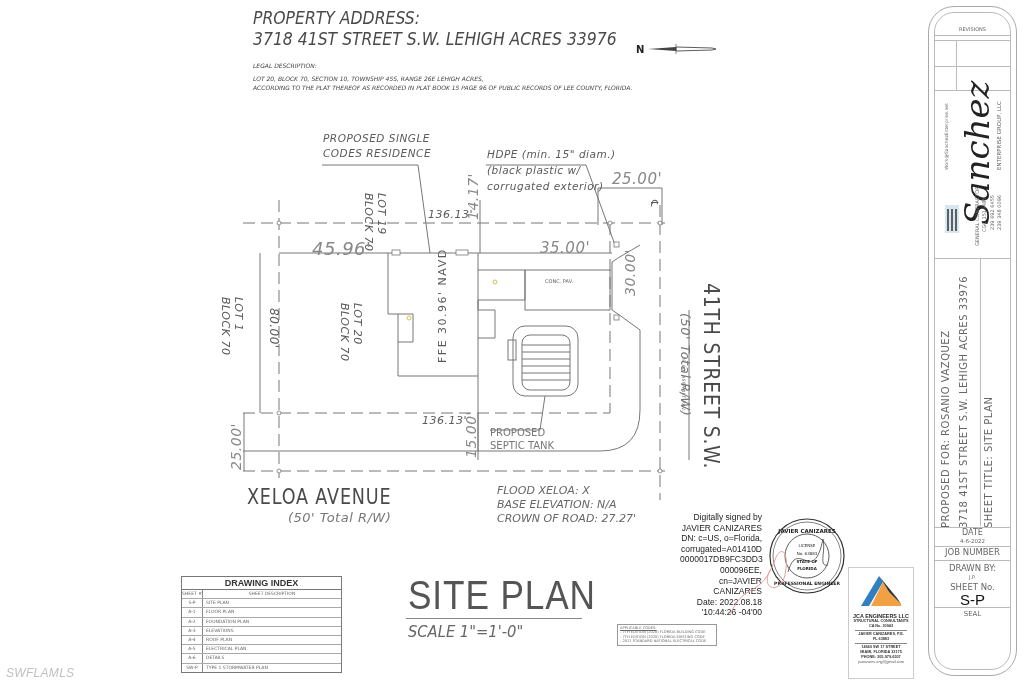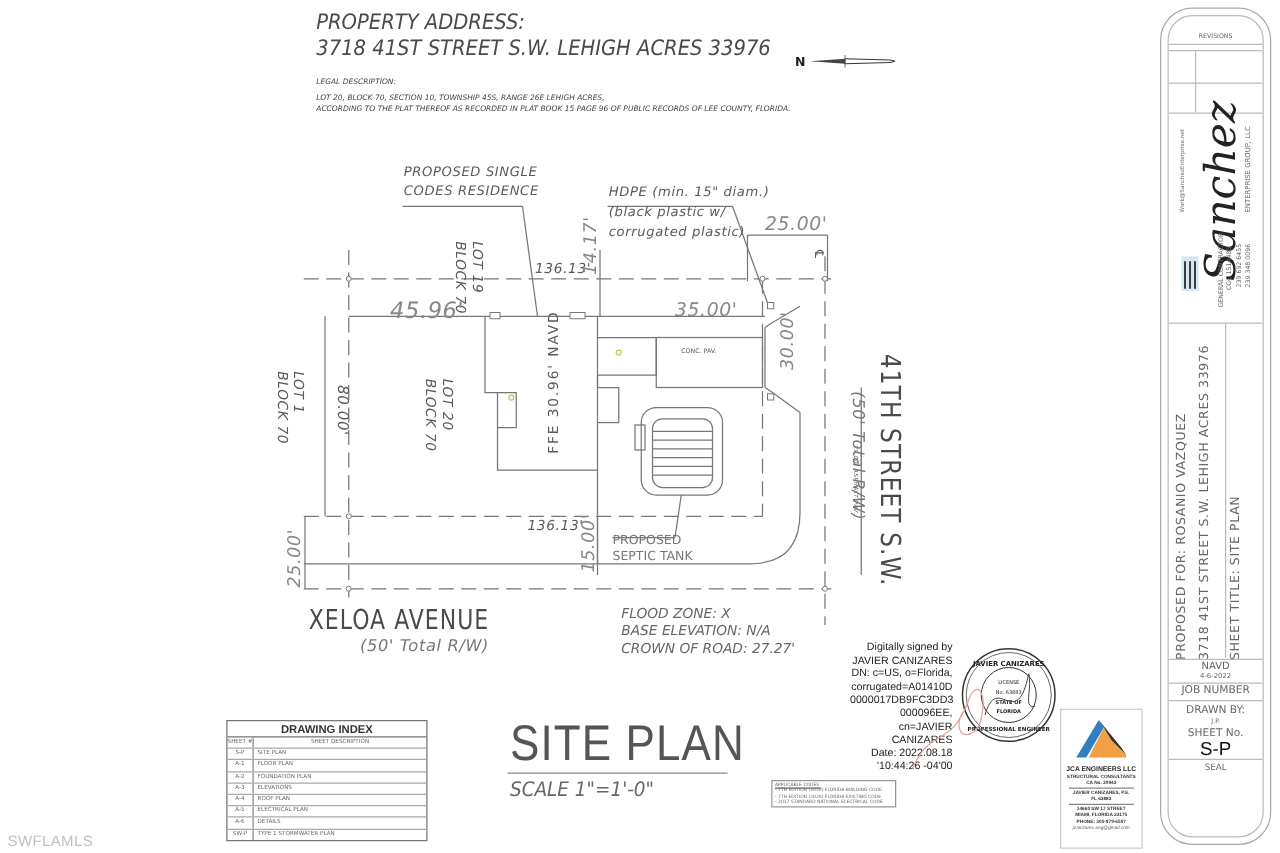--- a/index.html
+++ b/index.html
@@ -32,21 +32,21 @@
   .index .row { display: flex; height: 8.2px; border-bottom: 1px solid #aaa; font-size: 4.5px; line-height: 8px; color: #666; }
   .index .row:last-child { border-bottom: none; }
   .index .c1 { width: 20px; border-right: 1px solid #888; text-align: center; }
   .index .c2 { flex: 1; padding-left: 3px; }
   .index .hdr .c2 { text-align: center; padding-left: 0; }
   .jca { left: 848px; top: 567px; width: 64px; height: 110px; border: 1px solid #ccc; background: #fff; }
   .jca .t { font-family: "Liberation Sans", sans-serif; text-align: center; color: #333; font-size: 3.8px; line-height: 5px; font-weight: bold; }
   .jca .t.big { font-size: 5.4px; color: #2a2a2a; }
   .jca .t.mail { font-weight: normal; font-style: italic; color: #555; }
   .jca .sep { height: 1px; background: #888; margin: 1px 6px; }
-  .swf { left: 6px; top: 666px; font-family: "Liberation Sans", sans-serif; font-size: 12px; color: #c0c0c0; letter-spacing: 0.3px; }
+  .swf { left: 6px; top: 666px; font-family: "Liberation Sans", sans-serif; font-size: 12px; color: #c0c0c0; letter-spacing: 0.3px; font-style: italic; }
   
   .tb { left: 928px; top: 6px; width: 89px; height: 670px; border: 1px solid #aaa; border-radius: 26px; box-sizing: border-box; }
   .tb-inner { left: 934px; top: 12px; width: 77px; height: 658px; border: 1px solid #bbb; border-radius: 20px; box-sizing: border-box; }
   .tb-line { position: absolute; background: #bbb; height: 1px; left: 935px; width: 75px; }
   .tb-vline { position: absolute; background: #bbb; width: 1px; }
   .tb-txt { position: absolute; font-family: "DejaVu Sans", sans-serif; color: #666; text-align: center; width: 75px; left: 935px; }
   .tb-rot { position: absolute; font-family: "DejaVu Sans", sans-serif; color: #666; white-space: nowrap; transform: rotate(-90deg); transform-origin: left top; }
   .sanchez { font-family: "DejaVu Serif", serif; font-style: italic; font-size: 34px; color: #222; }
 </style>
 </head>
@@ -158,21 +158,21 @@
   </svg>
 </div>
 
 <div class="abs cad lbl" style="left:323px;top:131px;line-height:15px;font-size:10.5px;">
   <div>PROPOSED SINGLE</div>
   <div>CODES RESIDENCE</div>
 </div>
 <div class="abs cad lbl" style="left:487px;top:146px;line-height:16px;font-size:10.5px;">
   <div>HDPE (min. 15" diam.)</div>
   <div>(black plastic w/</div>
-  <div>corrugated plastic)</div>
+  <div>corrugated exterior)</div>
 </div>
 
 <div class="abs cad rot-90" style="left:388px;top:193px;font-size:11px;line-height:13px;">
   <div>LOT 19</div>
   <div>BLOCK 70</div>
 </div>
 <div class="abs cad rot-90" style="left:364px;top:303px;font-size:11px;line-height:13px;">
   <div>LOT 20</div>
   <div>BLOCK 70</div>
 </div>
@@ -199,21 +199,21 @@
 </div>
 <div class="abs cad-up rot-90" style="left:660px;top:200px;font-size:10px;">℄</div>
 <div class="abs cad rot-90" style="left:686px;top:356px;font-size:4.5px;">19.00' ASPHALT PAV.</div>
 
 <div class="abs cad-up street-name rot-90" style="left:724px;top:283px;transform:rotate(90deg) scaleX(0.85);">41TH STREET S.W.</div>
 <div class="abs cad rw rot-90" style="left:693px;top:313px;">(50' Total R/W)</div>
 <div class="abs cad-up street-name" style="left:247px;top:484px;font-size:22px;">XELOA AVENUE</div>
 <div class="abs cad rw" style="left:288px;top:510px;">(50' Total R/W)</div>
 
 <div class="abs flood">
-  <div>FLOOD ZONE: X</div>
+  <div>FLOOD XELOA: X</div>
   <div>BASE ELEVATION: N/A</div>
   <div>CROWN OF ROAD: 27.27'</div>
 </div>
 
 <div class="abs sig">
   <span>Digitally signed by</span>
   <span>JAVIER CANIZARES</span>
   <span>DN: c=US, o=Florida,</span>
   <span>corrugated=A01410D</span>
   <span>0000017DB9FC3DD3</span>
@@ -336,21 +336,21 @@
 <div class="tb-rot" style="left:989px;top:230px;font-size:5px;">239 692 6455</div>
 <div class="tb-rot" style="left:996px;top:230px;font-size:5px;">239 348 0096</div>
 <div class="tb-line" style="top:258px;"></div>
 
 <div class="tb-rot" style="left:940px;top:528px;font-size:10px;letter-spacing:0.5px;">PROPOSED FOR:   ROSANIO VAZQUEZ</div>
 <div class="tb-rot" style="left:958px;top:528px;font-size:10px;letter-spacing:0.5px;">3718 41ST STREET S.W. LEHIGH ACRES 33976</div>
 <div class="tb-vline" style="left:980px;top:258px;height:268px;"></div>
 <div class="tb-rot" style="left:983px;top:528px;font-size:10px;letter-spacing:0.5px;">SHEET TITLE:     SITE PLAN</div>
 
 <div class="tb-line" style="top:527px;"></div>
-<div class="tb-txt" style="top:528px;font-size:8px;">NAVD</div>
+<div class="tb-txt" style="top:528px;font-size:8px;">DATE</div>
 <div class="tb-txt" style="top:538px;font-size:5.5px;">4-6-2022</div>
 <div class="tb-line" style="top:546px;"></div>
 <div class="tb-txt" style="top:547px;font-size:8.5px;">JOB NUMBER</div>
 <div class="tb-line" style="top:560px;"></div>
 <div class="tb-txt" style="top:563px;font-size:8.5px;">DRAWN BY:</div>
 <div class="tb-txt" style="top:574px;font-size:5px;">J.P.</div>
 <div class="tb-txt" style="top:582px;font-size:8.5px;">SHEET No.</div>
 <div class="tb-txt" style="top:591px;font-family:'Liberation Sans',sans-serif;font-size:15px;color:#111;">S-P</div>
 <div class="tb-line" style="top:607px;"></div>
 <div class="tb-txt" style="top:610px;font-size:7px;">SEAL</div>

